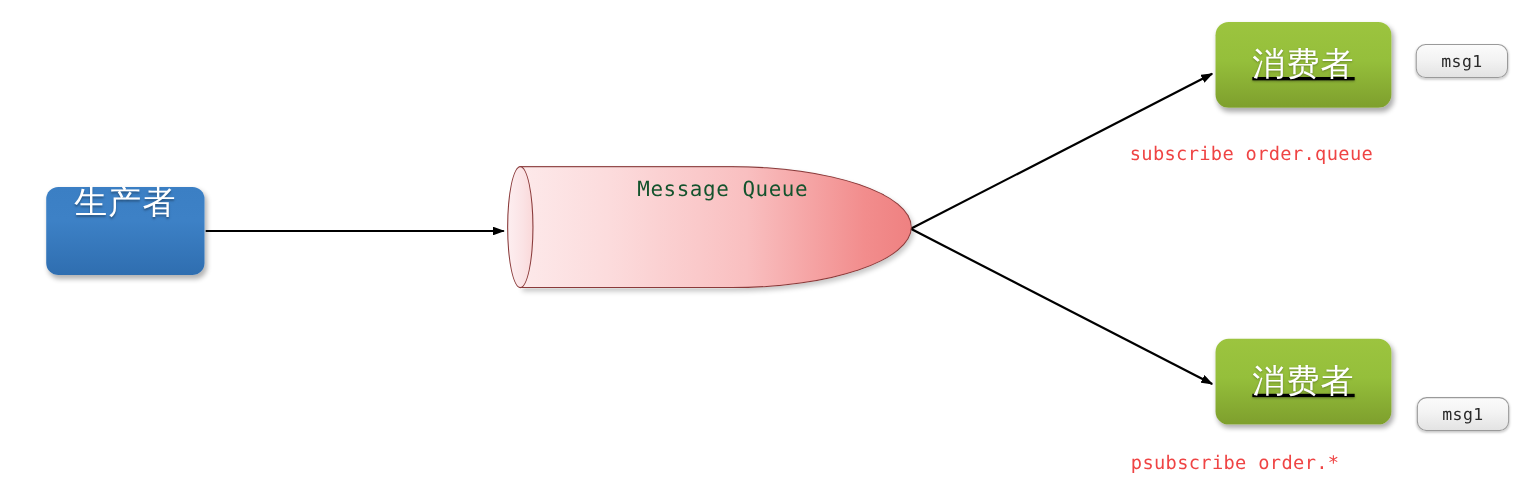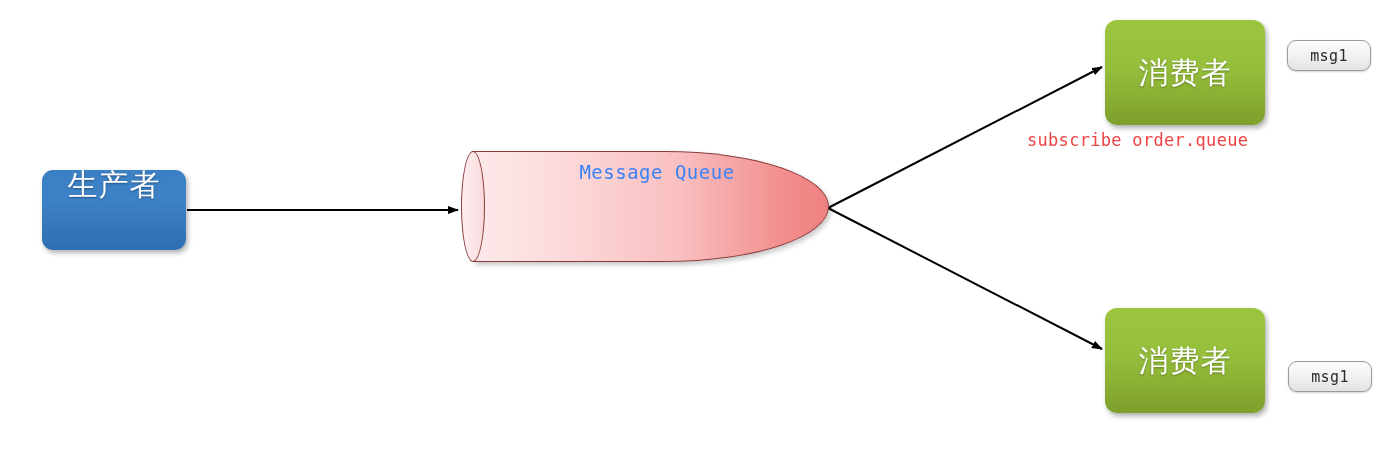--- a/index.html
+++ b/index.html
@@ -48,28 +48,29 @@
     letter-spacing: 1px;
     text-shadow: 0 1px 2px rgba(0,0,0,0.35);
     line-height: 1;
   }
 
   
   .node-consumer {
     position: absolute;
     left: 1105px;
     width: 160px;
-    height: 105px;
+    height: 78px;
     border-radius: 12px;
     background: linear-gradient(to bottom, #9cc43f 0%, #95bf3b 45%, #7e9f2d 100%);
     box-shadow: 2px 3px 5px rgba(0,0,0,0.32);
     display: flex;
     align-items: center;
     justify-content: center;
     box-sizing: border-box;
+    text-decoration: underline;
   }
   .node-consumer.top    { top: 20px; }
   .node-consumer.bottom { top: 308px; }
   .node-consumer .cn {
     font-family: "DejaVu Sans", "Liberation Sans", sans-serif;
     font-size: 30px;
     color: #ffffff;
     letter-spacing: 1px;
     text-shadow: 0 1px 2px rgba(0,0,0,0.30);
     line-height: 1;
@@ -109,21 +110,21 @@
     box-sizing: border-box;
   }
   .queue-label {
     position: absolute;
     left: 24px;
     top: 10px;
     width: 344px;
     text-align: center;
     font-family: "DejaVu Sans Mono", "Liberation Mono", monospace;
     font-size: 19px;
-    color: #3b82f6;
+    color: #14532d;
     letter-spacing: 0.5px;
   }
 
   
   .badge {
     position: absolute;
     width: 84px;
     height: 31px;
     border-radius: 9px;
     background: linear-gradient(to bottom, #fbfbfb 0%, #f3f3f3 45%, #e3e3e3 100%);
@@ -197,14 +198,15 @@
     <span>msg1</span>
   </div>
 
   <div class="badge bottom">
     <span>msg1</span>
   </div>
 
 
   <div class="caption subscribe">subscribe order.queue</div>
 
+  <div class="caption psubscribe">psubscribe order.*</div>
 
 </div>
 
 </body></html>

